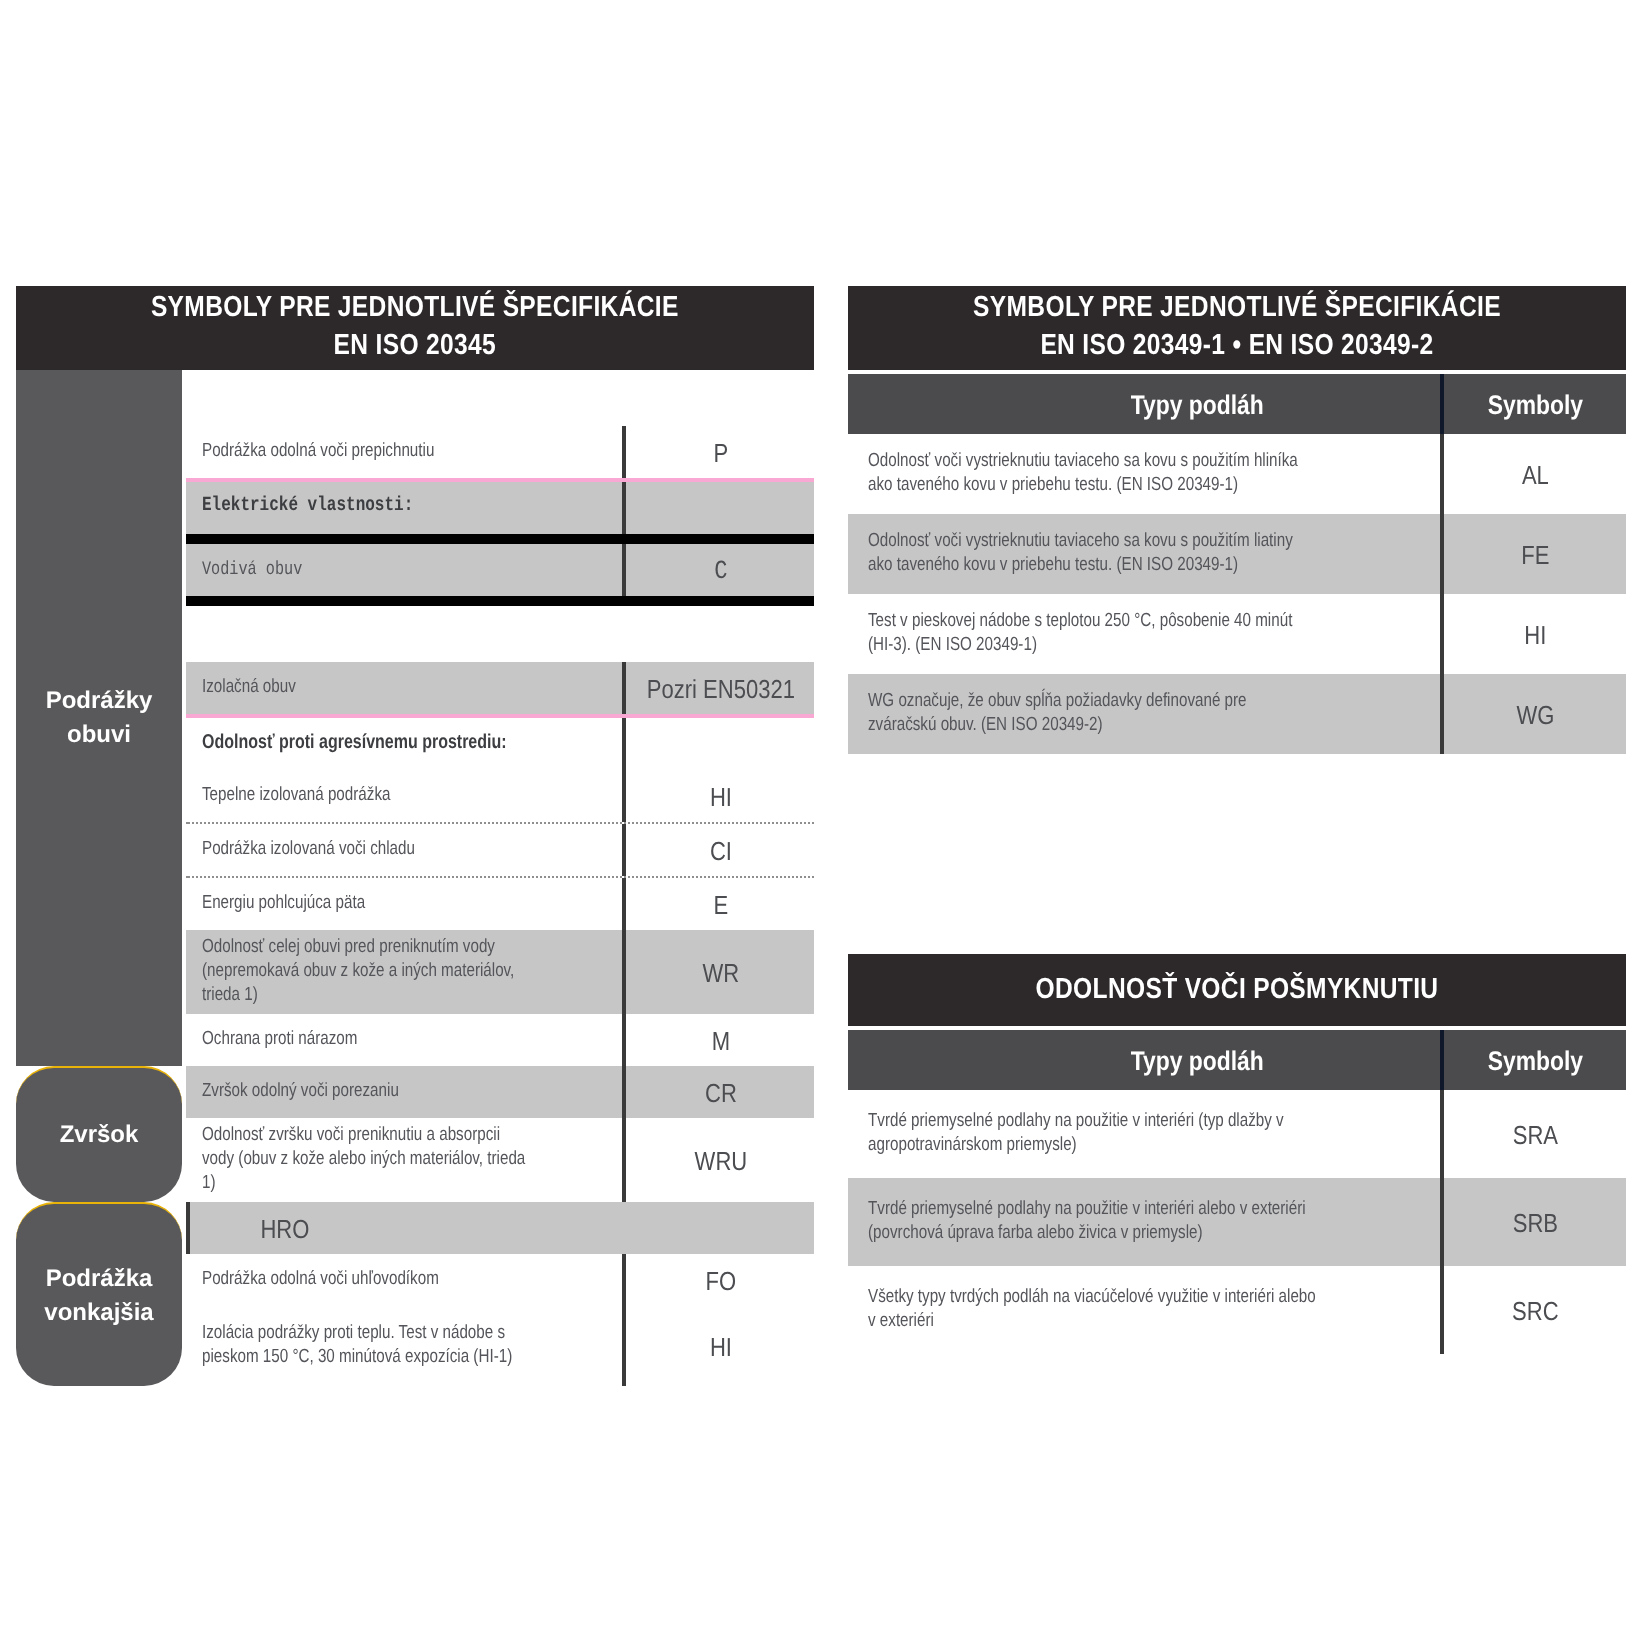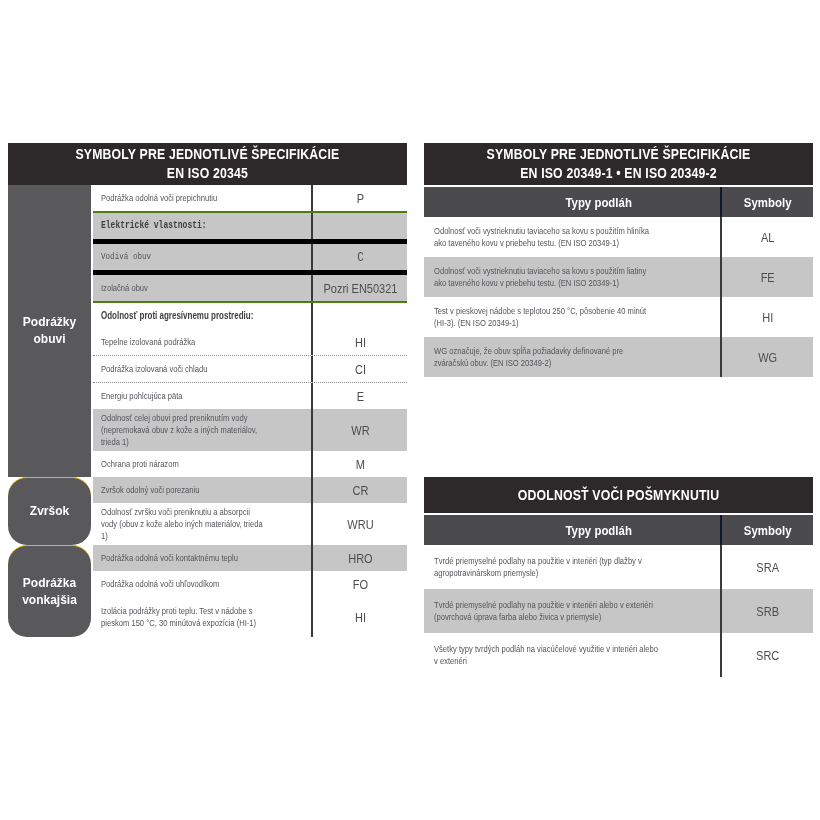--- a/index.html
+++ b/index.html
@@ -34,21 +34,21 @@
   .row.g{background:#c6c6c6;}
   .row .txt{flex:1;display:flex;align-items:center;padding:3px 4px 3px 8px;
     font-size:9.5px;line-height:12px;color:#54555a;}
   .row .sym{width:94px;border-left:2px solid #3a3a3b;display:flex;align-items:center;
     justify-content:center;font-size:13px;color:#4c4d51;padding:2px 0;}
   .t-r1 .row .sym,.t-r2 .row .sym{width:91px;}
   .t-r1 .row,.t-r2 .row{min-height:40px;}
   .t-r2 .row{min-height:44px;}
   .t-r1 .row .txt,.t-r2 .row .txt{padding:4px 6px 4px 10px;}
   .row.bold .txt{font-weight:bold;color:#3d3e41;font-size:10px;}
-  .row.sb{border-bottom:2px solid #4d7c0f;}
+  .row.sb{border-bottom:2px solid #f9a8d4;margin-top:28px;}
   .row.gb{border-bottom:5px solid #000000;font-family:Liberation Mono, monospace;}
   .row.db{border-bottom:1px dotted #8f8f8f;}
 
   
   .section{display:flex;}
   .group-cell{width:83px;margin-right:2px;background:#59585a;display:flex;
     align-items:center;justify-content:center;text-align:center;color:#fff;
     font-weight:bold;font-size:12px;line-height:17px;padding:4px;box-sizing:border-box;}
   .section + .section .group-cell{border-top:1px solid #eab308;border-radius:19px;}
   .section .rows{flex:1;}
@@ -175,23 +175,20 @@
         </div>
       </div>
     </div>
 
     <div class="section">
       <div class="group-cell">
         <span>Podrážka vonkajšia</span>
       </div>
       <div class="rows">
         <div class="row g">
-          <div class="txt">
-              <span class="cx">Podrážka odolná voči kontaktnému teplu</span>
-            </div>
           <div class="sym">
               <span class="cxc">HRO</span>
             </div>
         </div>
         <div class="row">
           <div class="txt">
               <span class="cx">Podrážka odolná voči uhľovodíkom</span>
             </div>
           <div class="sym">
               <span class="cxc">FO</span>

